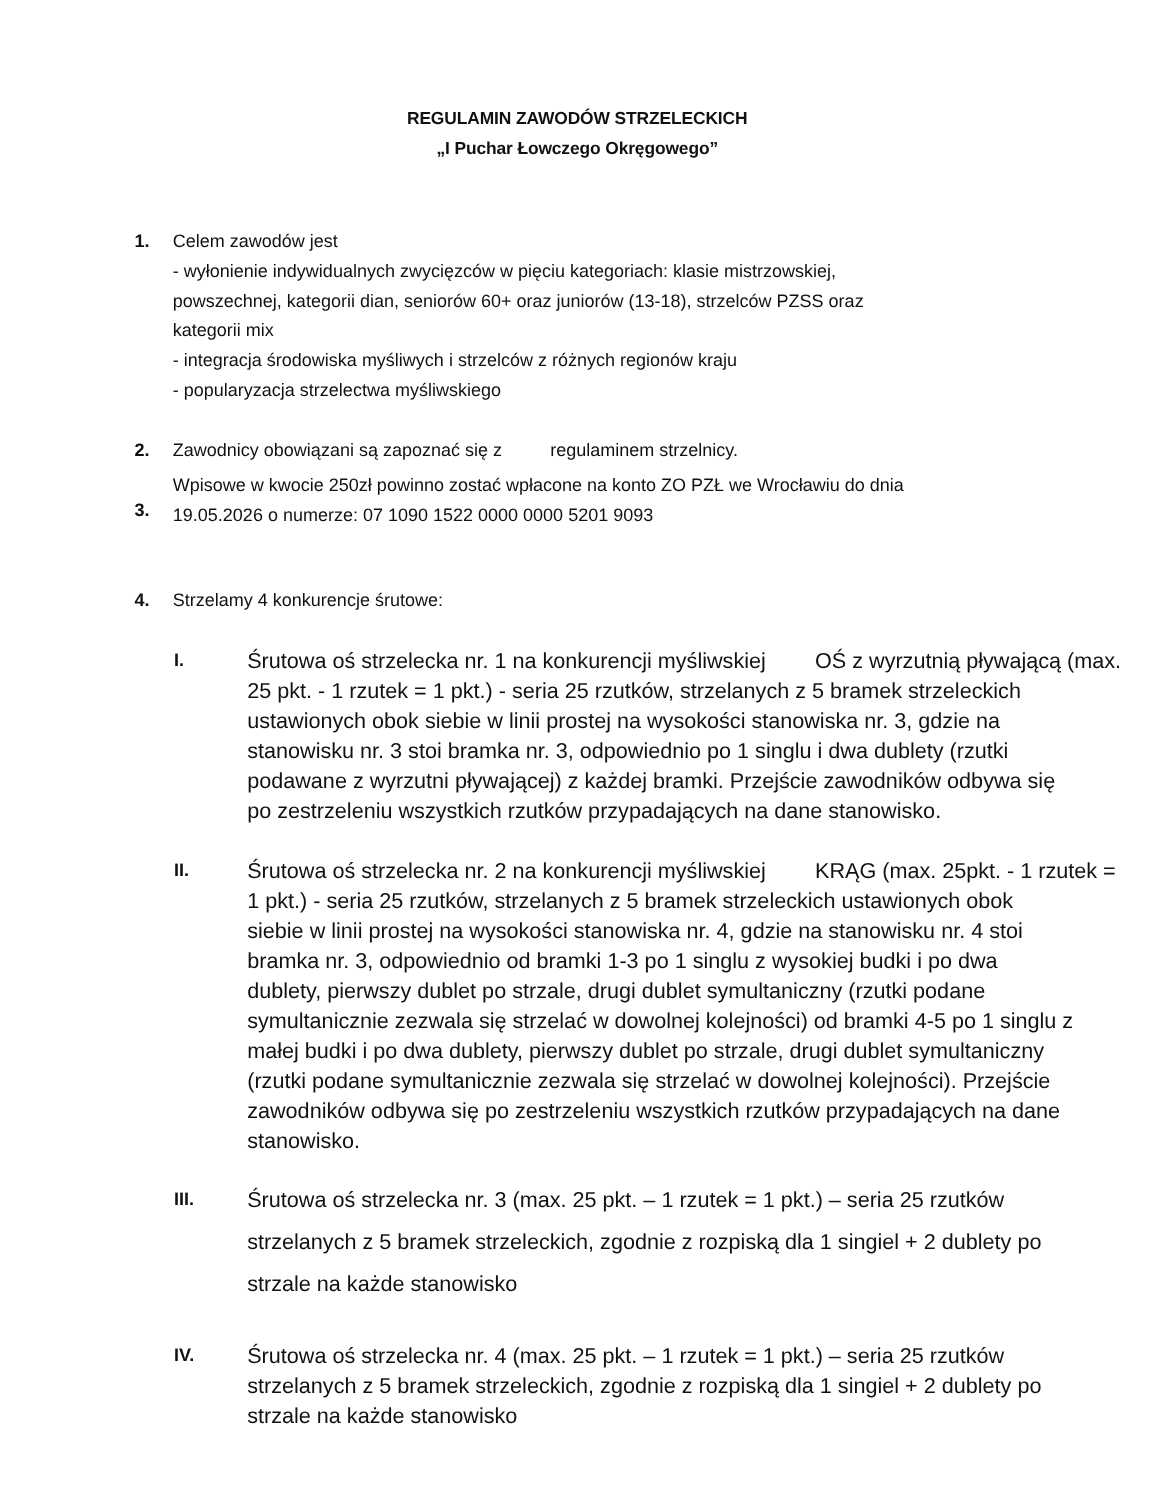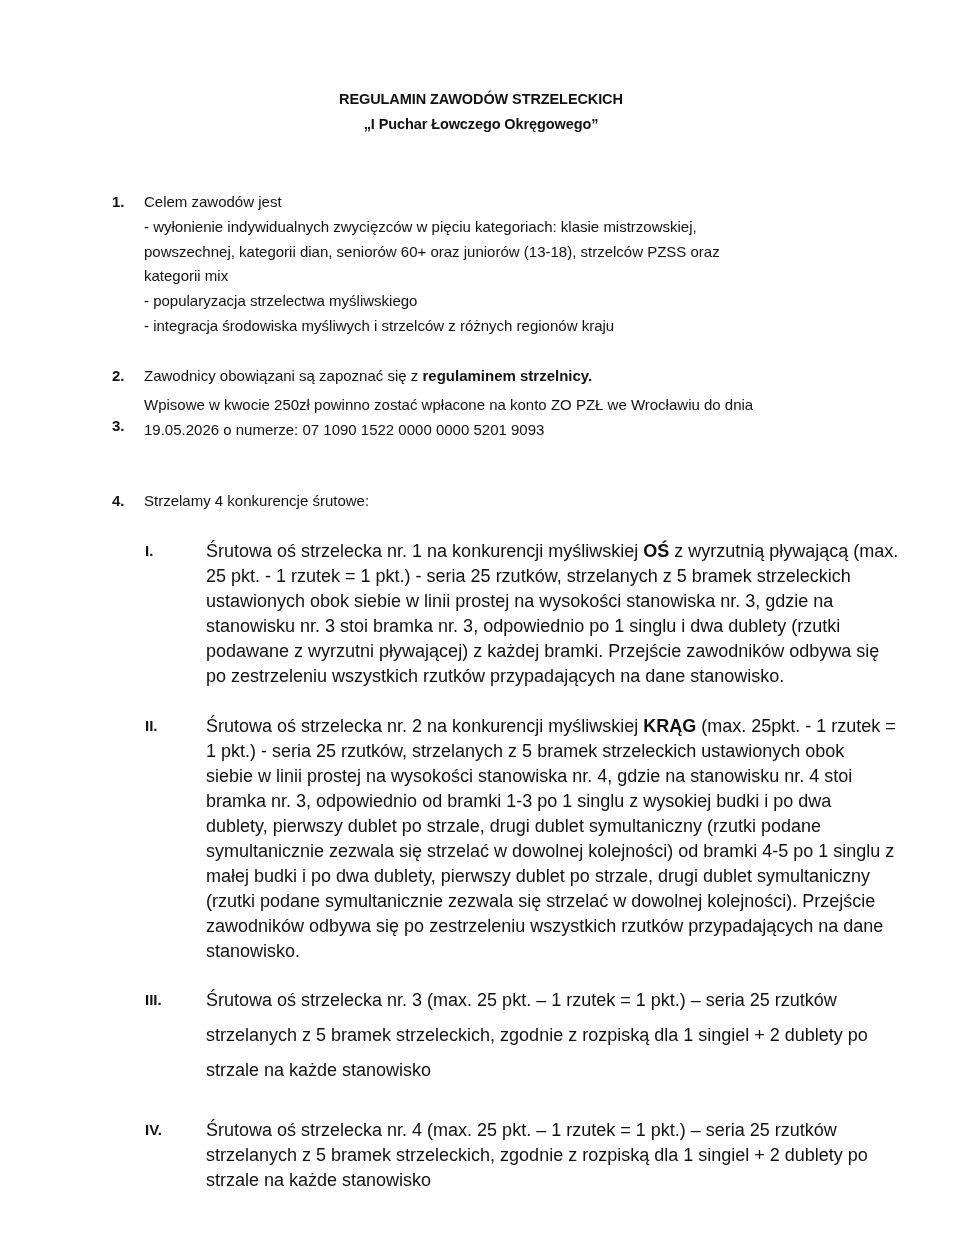--- a/index.html
+++ b/index.html
@@ -13,40 +13,40 @@
     position: absolute; left: 0; width: 962px; text-align: center;
     font-weight: bold; font-size: 14.5px; letter-spacing: -0.1px;
   }
   .t1 { top: 91px; }
   .t2 { top: 116px; }
   .num { position: absolute; left: 112px; font-weight: bold; font-size: 15px; }
   .txt { position: absolute; left: 144px; width: 700px; font-size: 15px; line-height: 24.8px; }
   .sub-num { position: absolute; left: 145px; font-weight: bold; font-size: 15px; }
   .sub-txt { position: absolute; left: 206px; width: 660px; font-size: 18px; line-height: 25px; }
   .line { display: block; white-space: nowrap; }
-  b, .bold { font-weight: bold; }
+  b, .bold { font-weight: normal; margin-left: 36px; }
   .wide .line { line-height: 35px; }
 </style>
 </head>
 <body>
 
 <div class="page">
 
   <div class="title t1">REGULAMIN ZAWODÓW STRZELECKICH</div>
   <div class="title t2">„I Puchar Łowczego Okręgowego”</div>
 
   <div>
     <span class="num" style="top:193px">1.</span>
     <div class="txt" style="top:190px">
       <span class="line">Celem zawodów jest</span>
       <span class="line">- wyłonienie indywidualnych zwycięzców w pięciu kategoriach: klasie mistrzowskiej,</span>
       <span class="line">powszechnej, kategorii dian, seniorów 60+ oraz juniorów (13-18), strzelców PZSS oraz</span>
       <span class="line">kategorii mix</span>
+      <span class="line">- integracja środowiska myśliwych i strzelców z różnych regionów kraju</span>
       <span class="line">- popularyzacja strzelectwa myśliwskiego</span>
-      <span class="line">- integracja środowiska myśliwych i strzelców z różnych regionów kraju</span>
     </div>
   </div>
 
   <div>
     <span class="num" style="top:367px">2.</span>
     <div class="txt" style="top:364px">
       <span class="line"><span>Zawodnicy obowiązani są zapoznać się z </span><b>regulaminem strzelnicy.</b></span>
     </div>
   </div>
 

